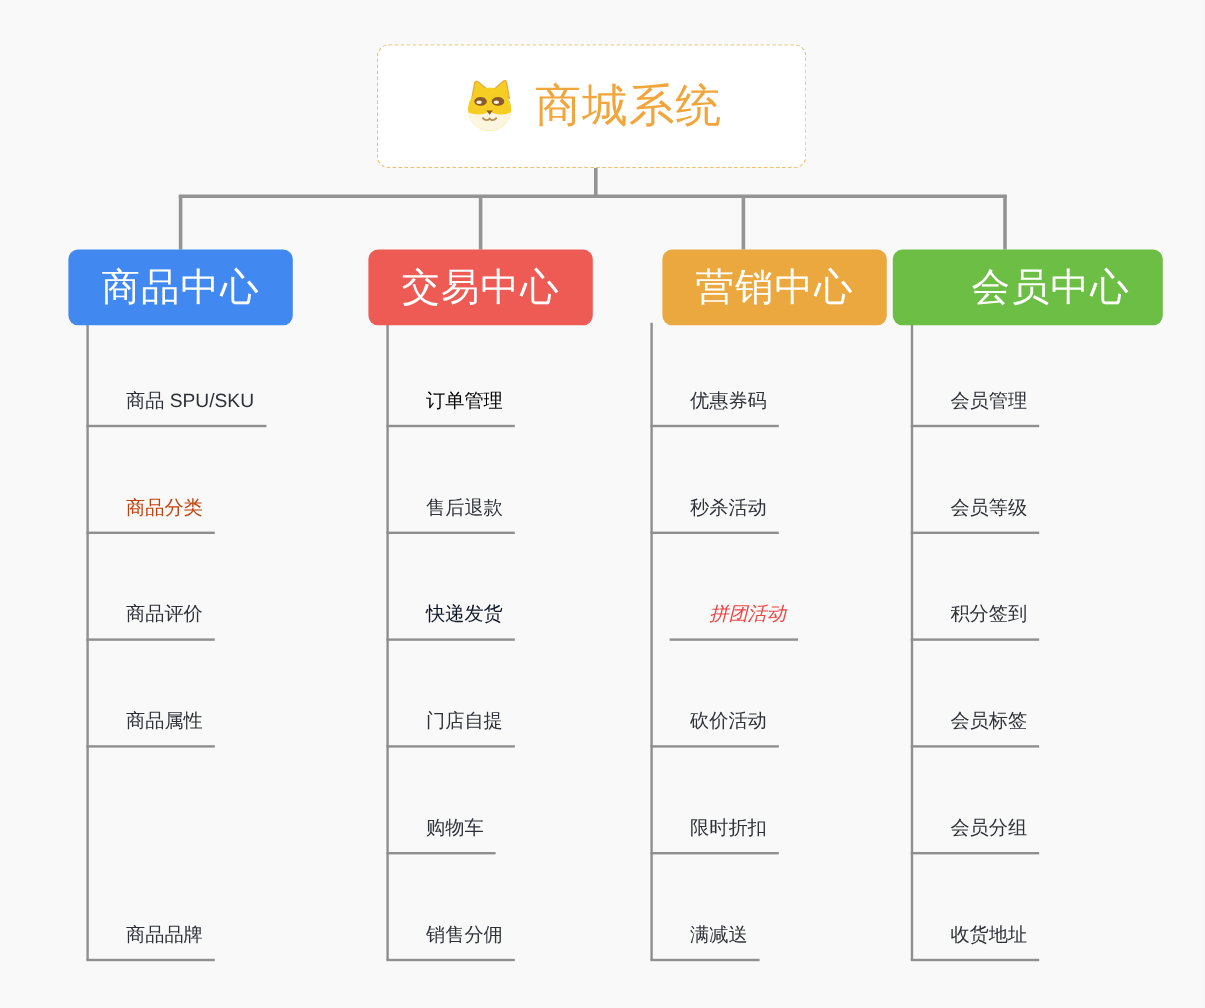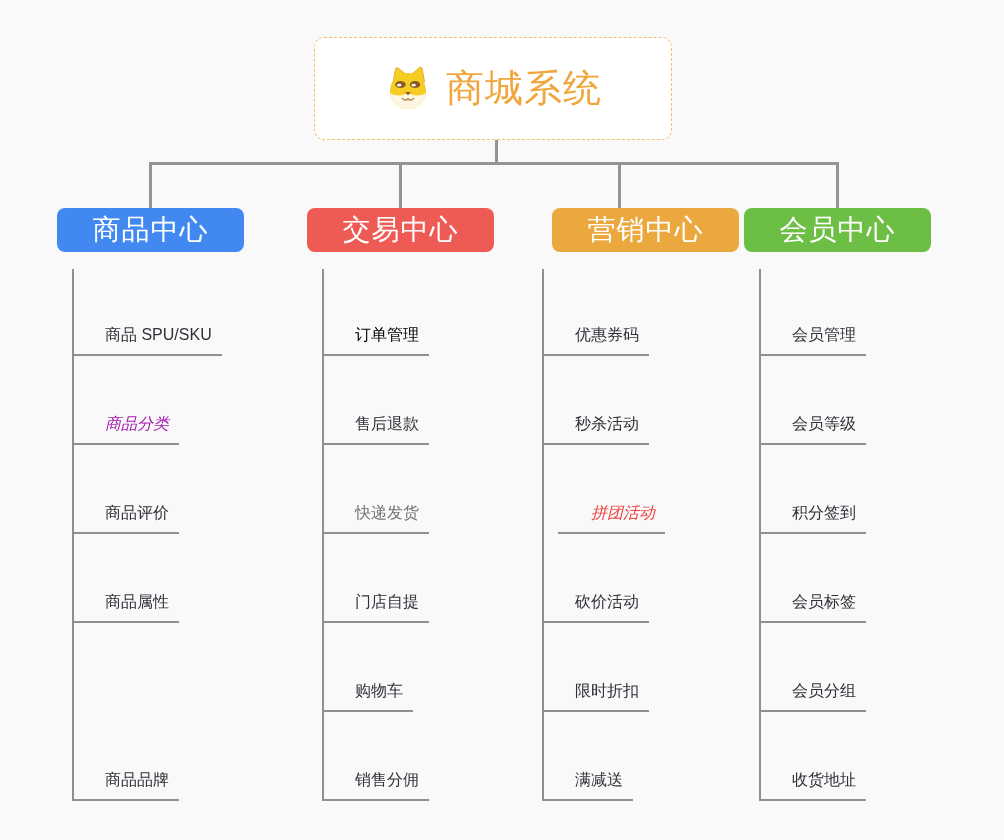--- a/index.html
+++ b/index.html
@@ -40,27 +40,27 @@
     font-size:38px;
     font-weight:500;
     color:#F0A63C;
     letter-spacing:1px;
     white-space:nowrap;
   }
   
   .branch-header{
     position:absolute;
     top:208px;
-    width:187px; height:44px;
+    width:187px; height:63px;
     border-radius:8px;
     display:flex;
     align-items:center;
     justify-content:center;
     color:#ffffff;
-    font-size:28px;
+    font-size:32px;
     letter-spacing:1px;
     white-space:nowrap;
     cursor:pointer;
   }
   
   .leaf-item{
     position:absolute;
     box-sizing:border-box;
     display:inline-block;
     padding:0 10px 7px 33px;
@@ -120,30 +120,30 @@
 
         <path d="M18.5,32.5 Q21.5,35.5 24,32.8 Q26.5,35.5 29.5,32.5" stroke="#B98E56" stroke-width="1.6" fill="none" stroke-linecap="round"></path>
       </svg>
     </span>
     <span class="root-title">商城系统</span>
   </div>
 
   <div class="branch-header" id="bh0" style="left: 57px; background: rgb(65, 137, 241);">商品中心</div>
   <div class="branch-header" id="bh1" style="left: 307px; background: rgb(238, 90, 84);">交易中心</div>
   <div class="branch-header" id="bh2" style="left: 552px; background: rgb(234, 168, 63);">营销中心</div>
-  <div class="branch-header" id="bh3" style="left: 744px; background: rgb(109, 190, 69);">会员中心</div>
+  <div class="branch-header" id="bh3" style="left: 744px; background: rgb(109, 190, 69); padding-left: 38px;">会员中心</div>
 
 <div class="leaf-item" style="left: 72px; top: 323px; border-bottom-color: rgb(143, 143, 143); color: rgb(46, 50, 56);">商品 SPU/SKU</div>
-    <div class="leaf-item" style="left: 72px; top: 412px; border-bottom-color: rgb(143, 143, 143); color: #a21caf; font-style: italic;">商品分类</div>
+    <div class="leaf-item" style="left: 72px; top: 412px; border-bottom-color: rgb(143, 143, 143); color: #c2410c;">商品分类</div>
     <div class="leaf-item" style="left: 72px; top: 501px; border-bottom-color: rgb(143, 143, 143); color: rgb(46, 50, 56);">商品评价</div>
     <div class="leaf-item" style="left: 72px; top: 590px; border-bottom-color: rgb(143, 143, 143); color: rgb(46, 50, 56);">商品属性</div>
     <div class="leaf-item" style="left: 72px; top: 768px; border-bottom-color: rgb(143, 143, 143); color: rgb(46, 50, 56);">商品品牌</div>
     <div class="leaf-item" style="left: 322px; top: 323px; border-bottom-color: rgb(143, 143, 143); color: #000000;">订单管理</div>
     <div class="leaf-item" style="left: 322px; top: 412px; border-bottom-color: rgb(143, 143, 143); color: rgb(46, 50, 56);">售后退款</div>
-    <div class="leaf-item" style="left: 322px; top: 501px; border-bottom-color: rgb(143, 143, 143); color: #737373;">快递发货</div>
+    <div class="leaf-item" style="left: 322px; top: 501px; border-bottom-color: rgb(143, 143, 143); color: #0f172a;">快递发货</div>
     <div class="leaf-item" style="left: 322px; top: 590px; border-bottom-color: rgb(143, 143, 143); color: rgb(46, 50, 56);">门店自提</div>
     <div class="leaf-item" style="left: 322px; top: 679px; border-bottom-color: rgb(143, 143, 143); color: rgb(46, 50, 56);">购物车</div>
     <div class="leaf-item" style="left: 322px; top: 768px; border-bottom-color: rgb(143, 143, 143); color: rgb(46, 50, 56);">销售分佣</div>
     <div class="leaf-item" style="left: 542px; top: 323px; border-bottom-color: rgb(143, 143, 143); color: rgb(46, 50, 56);">优惠券码</div>
     <div class="leaf-item" style="left: 542px; top: 412px; border-bottom-color: rgb(143, 143, 143); color: rgb(46, 50, 56);">秒杀活动</div>
     <div class="leaf-item" style="left: 558px; top: 501px; border-bottom-color: rgb(143, 143, 143); color: #ef4444; font-style: italic;">拼团活动</div>
     <div class="leaf-item" style="left: 542px; top: 590px; border-bottom-color: rgb(143, 143, 143); color: rgb(46, 50, 56);">砍价活动</div>
     <div class="leaf-item" style="left: 542px; top: 679px; border-bottom-color: rgb(143, 143, 143); color: rgb(46, 50, 56);">限时折扣</div>
     <div class="leaf-item" style="left: 542px; top: 768px; border-bottom-color: rgb(143, 143, 143); color: rgb(46, 50, 56);">满减送</div>
     <div class="leaf-item" style="left: 759px; top: 323px; border-bottom-color: rgb(143, 143, 143); color: rgb(46, 50, 56);">会员管理</div>

